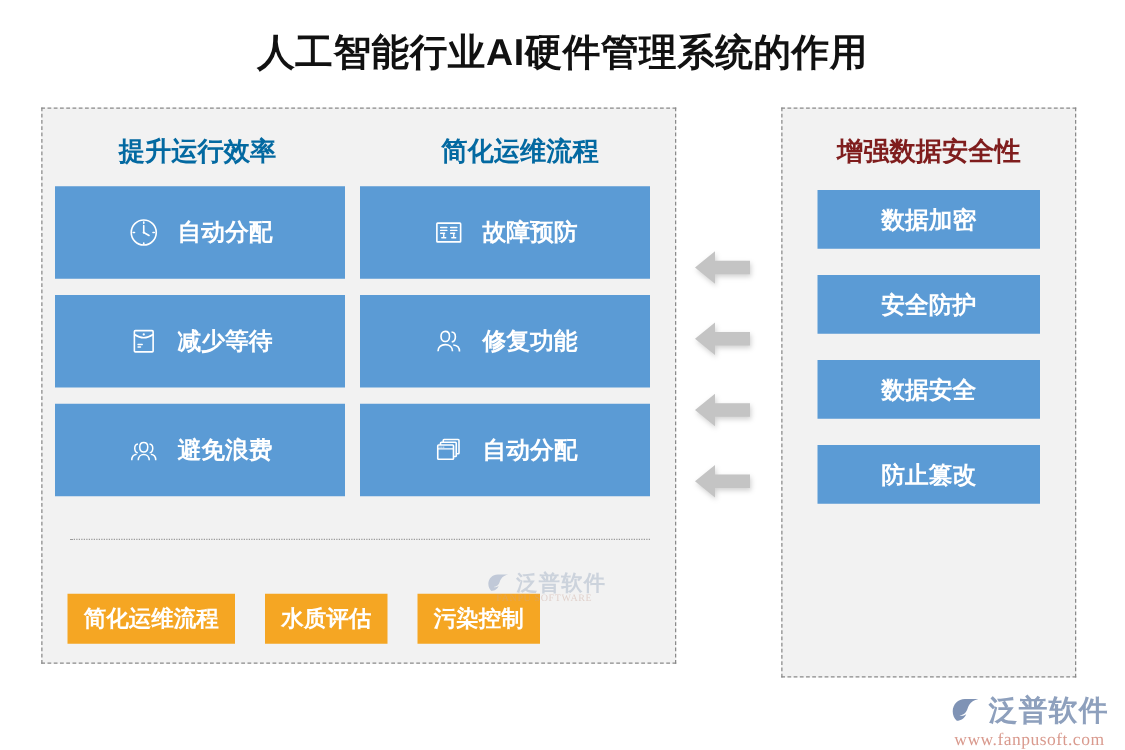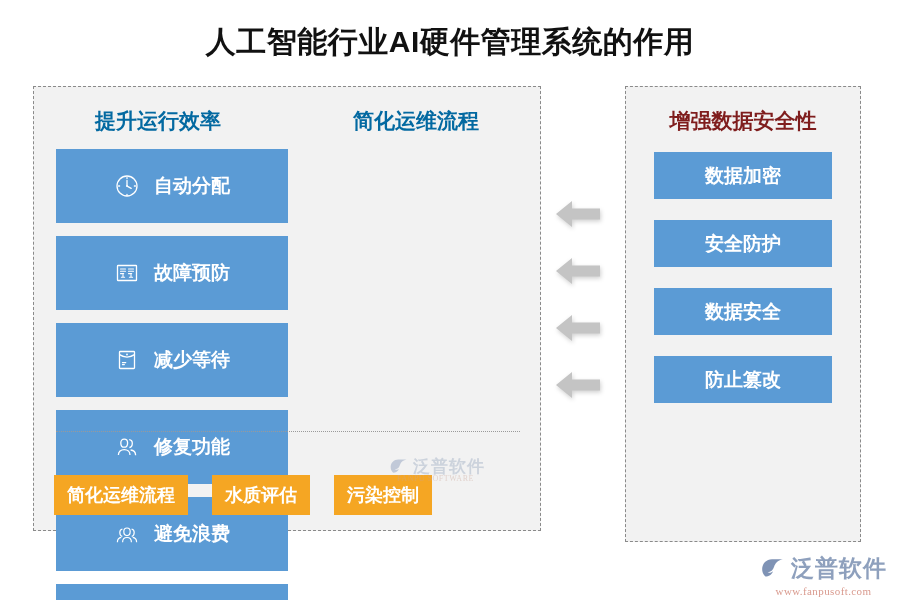--- a/index.html
+++ b/index.html
@@ -92,21 +92,20 @@
   .card {
     width: 232px;
     height: 74px;
     background: #5b9bd5;
     display: flex;
     align-items: center;
     justify-content: center;
     gap: 14px;
     box-sizing: border-box;
     padding: 0 0;
-    margin-left: 12px;
   }
   .card-icon {
     width: 26px;
     height: 26px;
     flex: 0 0 26px;
     display: flex;
     align-items: center;
     justify-content: center;
     color: #ffffff;
   }
@@ -203,21 +202,21 @@
   }
   .brand-mark { width: 26px; height: 26px; }
   .brand-name {
     font-size: 23px;
     font-weight: bold;
     color: #8ea0bd;
     letter-spacing: 1px;
     white-space: nowrap;
   }
   .brand-url {
-    font-size: 11px;
+    font-size: 14px;
     color: #d99a8e;
     letter-spacing: 0.4px;
     margin-top: 1px;
     white-space: nowrap;
     font-family: "Liberation Serif", serif;
   }
 
   
   .watermark {
     position: absolute;

